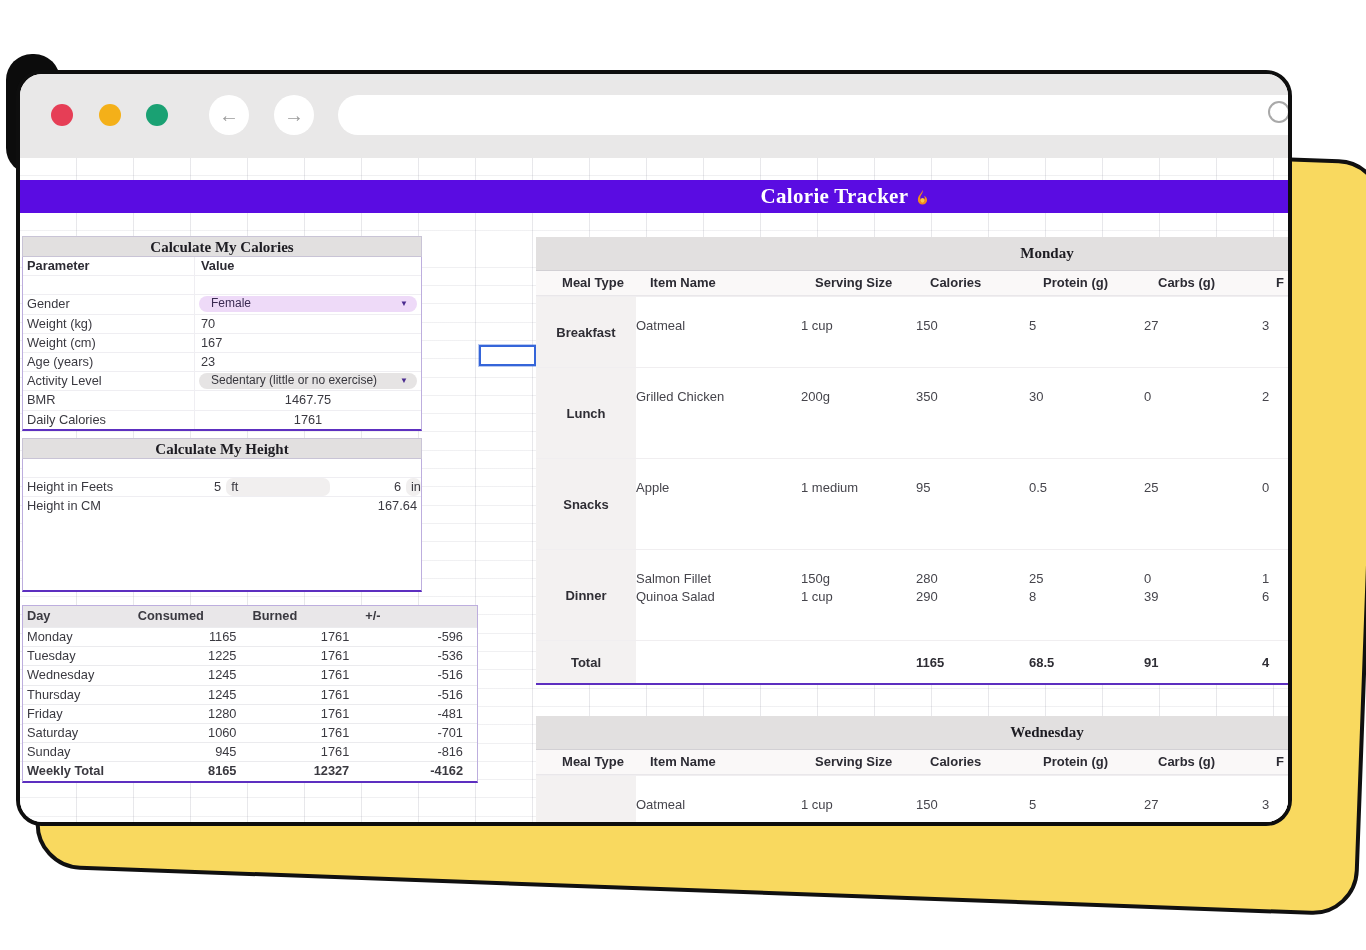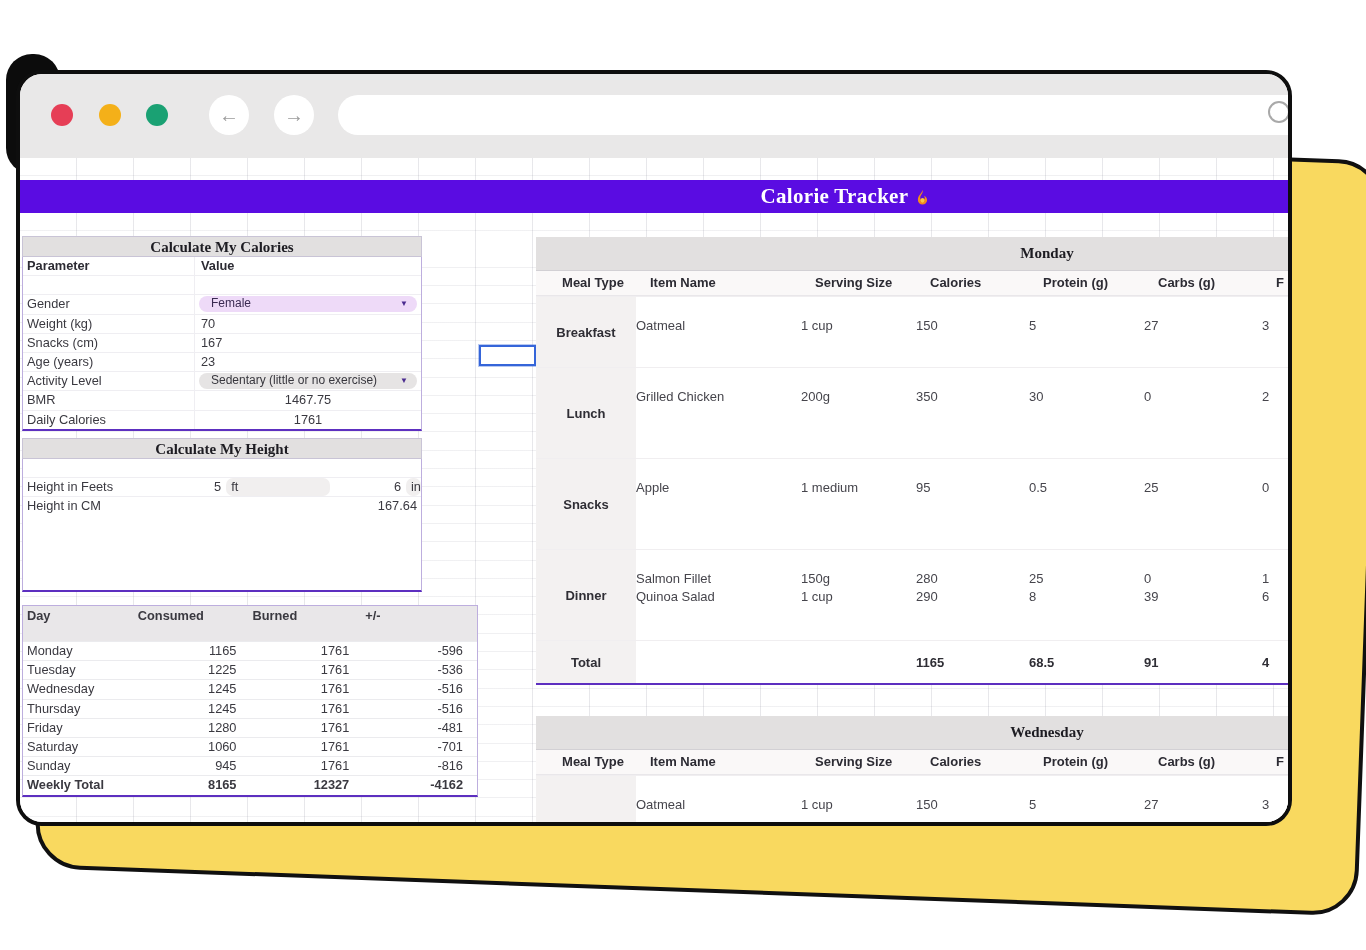--- a/index.html
+++ b/index.html
@@ -62,21 +62,21 @@
 
   .hrow{display:flex;height:18.2px;line-height:18.2px;font-size:12.8px;border-top:1px solid #efeef2;}
   .hrow .lab{width:172px;padding-left:4px;box-sizing:border-box;}
   .hrow .num{text-align:right;padding-right:5px;box-sizing:border-box;}
   .hrow .unit{background:#f1efef;padding-left:5px;box-sizing:border-box;border-radius:7px;}
   .note{padding:8px 4px 0 4px;font-size:12.6px;line-height:14.6px;color:#3c3b42;}
 
   
   .weekly{left:2px;top:447px;width:456px;border:1px solid #bdaede;border-bottom:2px solid #5d2fc0;}
   .wrow{display:flex;height:18.2px;line-height:18.2px;font-size:12.8px;border-top:1px solid #ebebee;}
-  .wrow:first-child{border-top:none;background:#e9e7e9;font-weight:700;height:35px;line-height:19px;}
+  .wrow:first-child{border-top:none;background:#e9e7e9;font-weight:700;height:21px;line-height:19px;}
   .wrow span{box-sizing:border-box;}
   .wrow .c0{width:113px;padding-left:4px;}
   .wrow .c1{width:115px;}
   .wrow .c2{width:113px;}
   .wrow .c3{width:114px;}
   .wrow .rt{text-align:right;padding-right:14px;}
   .wrow.hdrrow .c1,.wrow.hdrrow .c2,.wrow.hdrrow .c3{text-align:left;padding-left:2px;}
   .wrow.total{font-weight:700;}
 
   
@@ -146,21 +146,21 @@
               <span class="p">Gender</span>
               <span class="v">
                 <div class="pill pink">Female<span class="chev">▼</span></div>
               </span>
             </div>
             <div class="crow">
               <span class="p">Weight (kg)</span>
               <span class="v">70</span>
             </div>
             <div class="crow">
-              <span class="p">Snacks (cm)</span>
+              <span class="p">Weight (cm)</span>
               <span class="v">167</span>
             </div>
             <div class="crow">
               <span class="p">Age (years)</span>
               <span class="v">23</span>
             </div>
             <div class="crow">
               <span class="p">Activity Level</span>
               <span class="v">
                 <div class="pill gray">Sedentary (little or no exercise)<span class="chev">▼</span></div>

